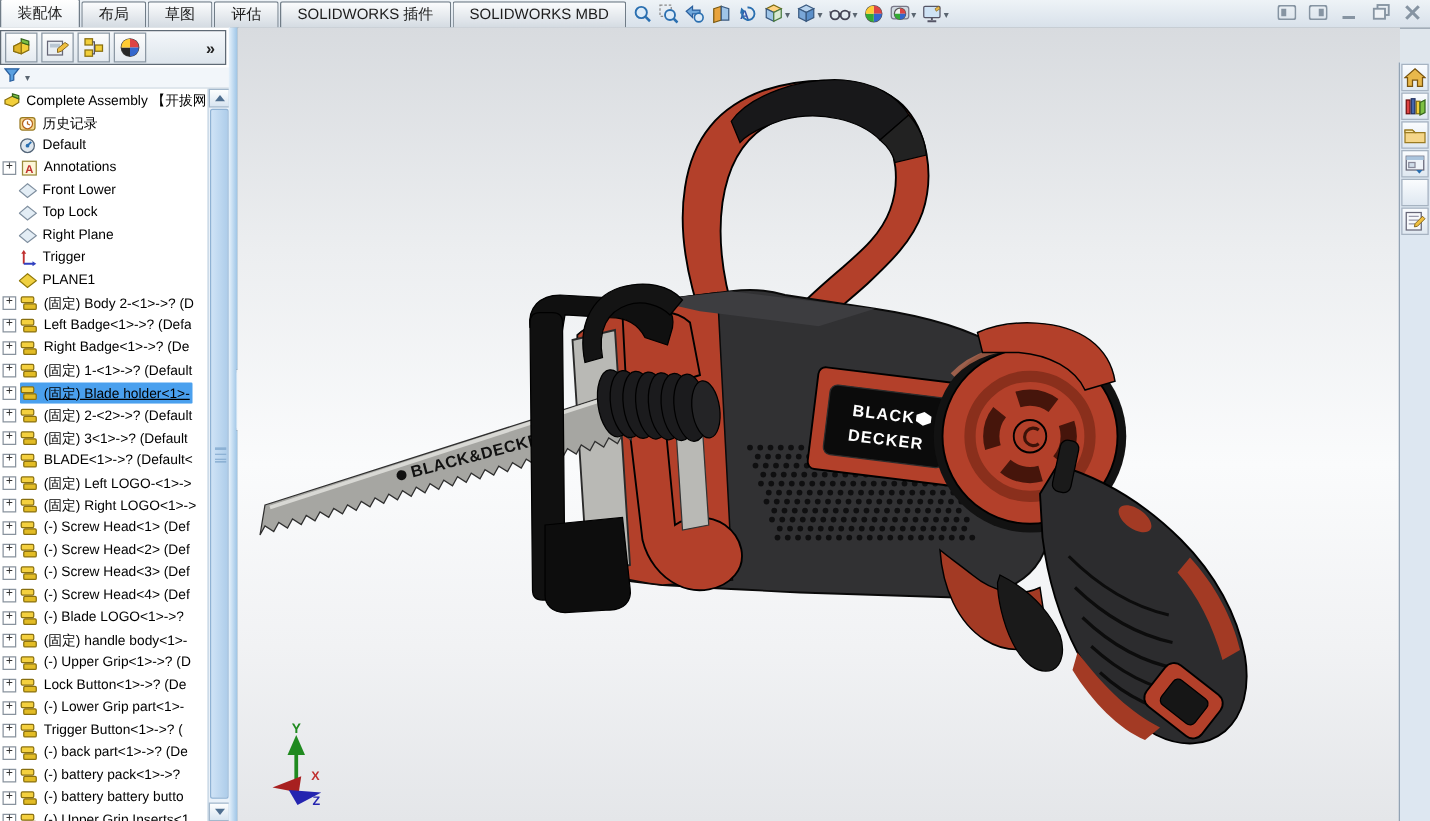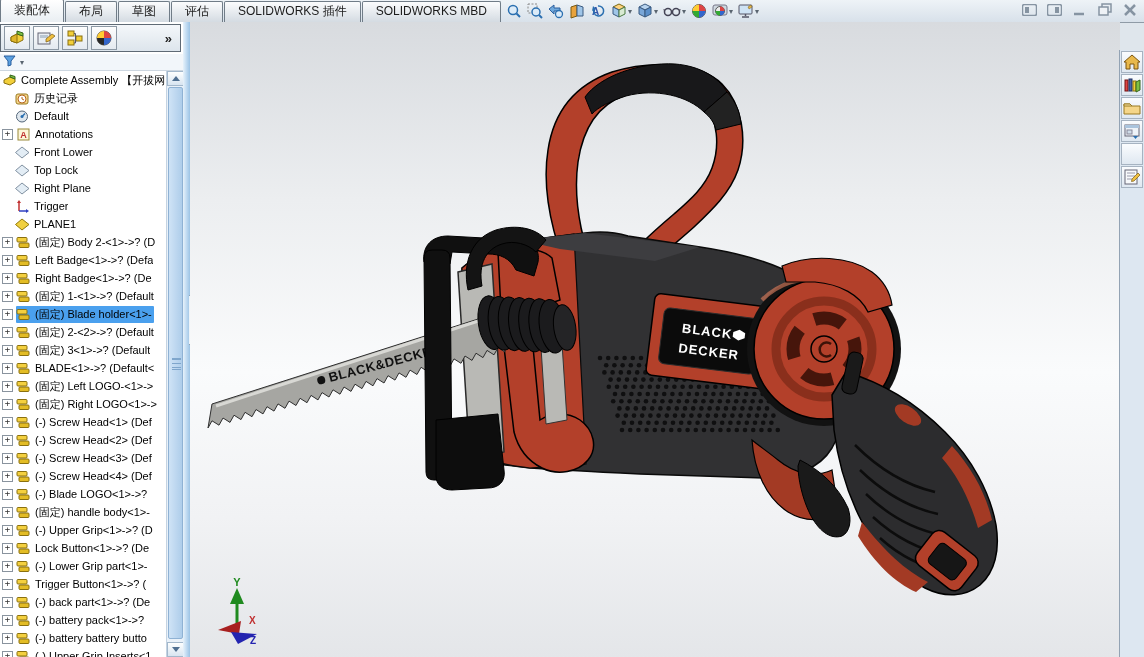--- a/index.html
+++ b/index.html
@@ -29,21 +29,21 @@
   #quickbar-more{margin-left:auto;margin-right:8px;font-size:13px;color:#222;font-weight:bold;}
   #filter-row{position:absolute;left:0;top:32px;width:184px;height:17px;background:#f2f6fa;
     border-bottom:1px solid #ccd6e0;display:flex;align-items:center;padding-left:3px;box-sizing:border-box;gap:3px;}
   #tree{position:absolute;left:0;top:49px;width:166px;height:586px;overflow:hidden;background:#fff;}
   .trow{height:18px;display:flex;align-items:center;white-space:nowrap;font-size:11px;color:#000;overflow:hidden;}
   .trow .tgl{width:9px;height:9px;border:1px solid #89939e;background:#fff;color:#333;font-size:9px;line-height:7px;
     text-align:center;margin-left:2px;margin-right:3px;flex:none;font-family:"DejaVu Sans Mono",monospace;}
   .trow .sp{width:15px;flex:none;}
   .trow .ticon{width:15px;height:13px;flex:none;margin-right:4px;display:flex;align-items:center;}
   .trow .tlabel{overflow:hidden;}
-  .trow.sel .hl{background:#4aa0ee;border-radius:1px;}
+  .trow.sel .hl{background:#4aa0ee;border-radius:1px;text-decoration:underline;}
   .trow .hl{display:flex;align-items:center;padding:1px 2px 1px 0;}
 
   
   #tree-scroll{position:absolute;left:166px;top:49px;width:17px;height:586px;background:#e9f1f9;border-left:1px solid #c4d3e2;}
   .sbtn{position:absolute;left:0;width:17px;height:15px;background:linear-gradient(#fdfefe,#d8e5f1);
     border:1px solid #a3b8cc;box-sizing:border-box;display:flex;align-items:center;justify-content:center;}
   #sb-up{top:0;} #sb-down{bottom:0;}
   #sb-thumb{position:absolute;left:1px;top:16px;width:15px;height:552px;background:linear-gradient(90deg,#cfe3f6,#aecdea);
     border:1px solid #8fb2d4;border-radius:2px;box-sizing:border-box;}
   #sb-grip{position:absolute;left:3px;top:270px;width:9px;height:10px;

